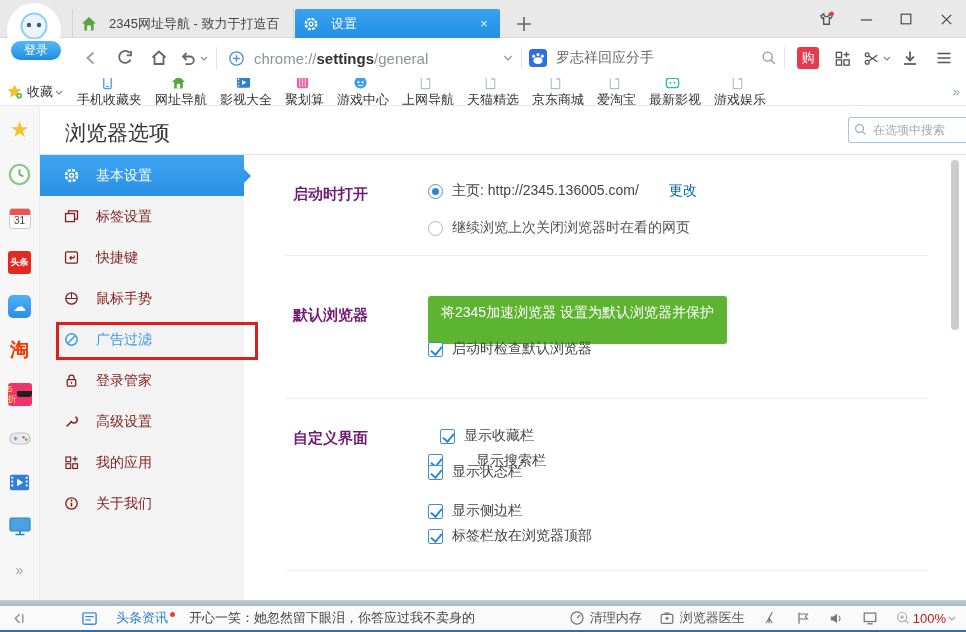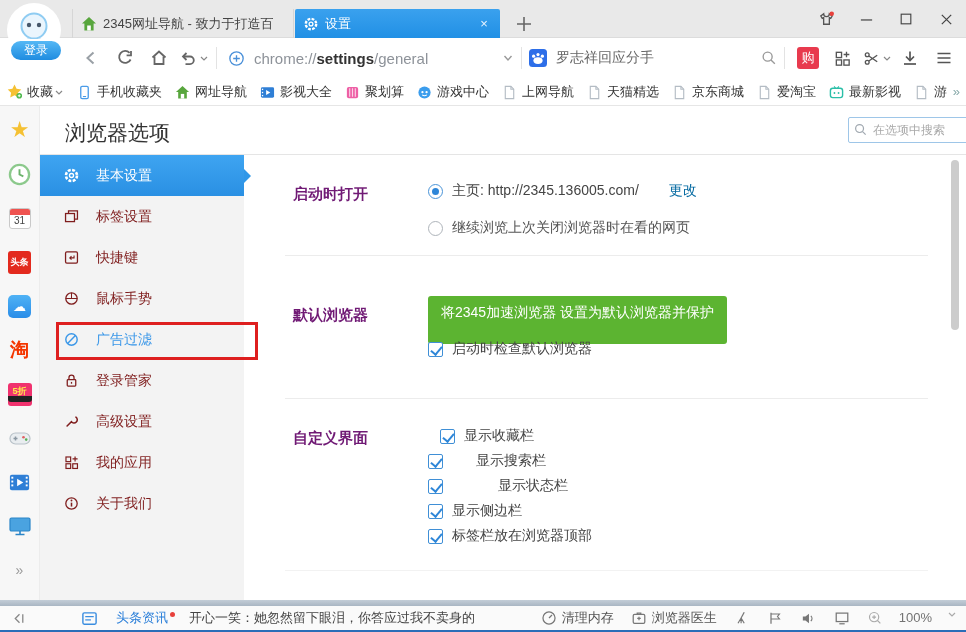--- a/index.html
+++ b/index.html
@@ -9,21 +9,21 @@
   
   .tabbar{position:absolute;left:0;top:0;right:0;height:38px;background:#e9e9e9;border-bottom:1px solid #dcdcdc;}
   .avatar{position:absolute;left:6px;top:2px;width:58px;height:58px;z-index:5;}
   .login-pill{position:absolute;left:9px;top:39px;width:54px;height:23px;z-index:6;border-radius:12px;
     background:linear-gradient(#55b8f5,#1f8ce0);border:2px solid #fff;color:#fff;font-size:12px;
     display:flex;align-items:center;justify-content:center;cursor:pointer;}
   .tab{position:absolute;top:9px;height:29px;display:flex;align-items:center;padding:0 8px;font-size:13px;color:#444;}
   .tab.inactive{left:72px;width:222px;border-left:1px solid #d6d6d6;border-right:1px solid #d6d6d6;overflow:hidden;white-space:nowrap;}
   .tab.active{left:295px;width:205px;background:linear-gradient(#3aa1ee,#2190e5);color:#fff;border-radius:2px 2px 0 0;}
   .tab .ticon{width:16px;height:16px;margin-right:6px;flex:none;}
-  .tab-title{overflow:hidden;white-space:nowrap;flex:1;}
+  .tab-title{overflow:hidden;white-space:nowrap;flex:1;margin-left:6px;}
   .tab-close{margin-left:6px;font-size:13px;color:#e8f4ff;width:16px;text-align:center;cursor:pointer;}
   .newtab-btn{position:absolute;left:512px;top:12px;width:24px;height:24px;color:#555;cursor:pointer;}
   .win-controls{position:absolute;right:0;top:0;height:38px;display:flex;align-items:center;}
   .win-btn{width:40px;height:38px;display:flex;align-items:center;justify-content:center;cursor:pointer;color:#444;}
 
   
   .toolbar{position:absolute;left:0;top:38px;right:0;height:40px;background:#fff;display:flex;align-items:center;}
   .tb-icons{display:flex;align-items:center;margin-left:74px;}
   .tb-btn{width:34px;height:30px;display:flex;align-items:center;justify-content:center;cursor:pointer;}
   .tb-sep{width:1px;height:22px;background:#e3e3e3;margin:0 6px;}
@@ -34,35 +34,35 @@
   .searchbox{display:flex;align-items:center;width:250px;cursor:text;}
   .search-q{font-size:14px;color:#666;margin-left:8px;flex:1;white-space:nowrap;overflow:hidden;}
   .buy-badge{width:22px;height:22px;background:#e83a4e;border-radius:3px;color:#fff;font-size:13px;display:flex;align-items:center;justify-content:center;cursor:pointer;}
   .mini-caret{margin-left:2px;}
 
   
   .bmbar{position:absolute;left:0;top:78px;right:0;height:28px;background:#fff;border-bottom:1px solid #e6e6e6;
     display:flex;align-items:center;padding:0 6px;font-size:13px;color:#333;overflow:hidden;}
   .bm-fav{display:flex;align-items:center;margin-right:14px;cursor:pointer;}
   .bm-items{display:flex;align-items:center;gap:13px;overflow:hidden;flex:1;}
-  .bm-item{display:flex;align-items:flex-end;white-space:nowrap;cursor:pointer;}
+  .bm-item{display:flex;align-items:center;white-space:nowrap;cursor:pointer;flex-direction:column;}
   .bm-item .bicon{width:16px;height:16px;margin-right:4px;flex:none;}
   .bm-overflow{margin-left:6px;color:#8aa;font-size:13px;cursor:pointer;flex:none;}
 
   
   .dock{position:absolute;left:0;top:106px;width:40px;bottom:32px;background:#f7f7f7;border-right:1px solid #ececec;
     display:flex;flex-direction:column;align-items:center;padding-top:12px;gap:20px;}
   .dock-ic{width:24px;height:24px;display:flex;align-items:center;justify-content:center;cursor:pointer;flex:none;}
   .ic-star{color:#f5c133;font-size:22px;line-height:22px;}
   .ic-cal{width:22px;height:21px;border:1px solid #c9c9c9;border-radius:3px;background:#fff;overflow:hidden;font-size:10px;color:#444;text-align:center;}
   .ic-cal .cal-top{height:6px;background:#ef5350;}
   .ic-toutiao{width:23px;height:23px;background:#e32a1e;border-radius:3px;color:#fff;font-size:9px;font-weight:bold;display:flex;align-items:center;justify-content:center;}
   .ic-weather{width:23px;height:23px;background:linear-gradient(#4fb2f5,#2a8de8);border-radius:5px;color:#fff;font-size:13px;display:flex;align-items:center;justify-content:center;}
   .ic-tao{color:#f43600;font-size:19px;font-weight:bold;}
-  .ic-5zhe{width:41px;height:23px;background:#f0326e;border-radius:3px;color:#ffe84a;font-size:9px;font-weight:bold;display:flex;flex-direction:column;align-items:center;justify-content:center;line-height:10px;}
+  .ic-5zhe{width:41px;height:23px;background:#f0326e;border-radius:3px;color:#ffe84a;font-size:9px;font-weight:normal;display:flex;flex-direction:row;align-items:center;justify-content:center;line-height:10px;}
   .ic-5zhe .cat{width:100%;height:6px;background:#222;border-radius:0 0 3px 3px;}
   .ic-expand{color:#999;font-size:14px;}
 
   
   .settings{position:absolute;left:40px;top:106px;right:0;bottom:32px;background:#fff;}
   .page-title{position:absolute;left:25px;top:13px;font-size:21px;color:#333;}
   .opt-search{position:absolute;right:-4px;top:11px;width:122px;height:26px;}
   .opt-search input{width:100%;height:100%;border:1px solid #9ec6e8;border-radius:2px;padding:0 4px 0 24px;font-size:12px;color:#666;outline:none;}
   .opt-search input::placeholder{color:#a9a9a9;}
   .opt-search .mag{position:absolute;left:5px;top:5px;}
@@ -94,21 +94,21 @@
   .gapbar{position:absolute;left:0;right:0;bottom:26px;height:6px;background:linear-gradient(#c3cdd7,#a9b6c3);}
   .statusbar{position:absolute;left:0;right:0;bottom:2px;height:24px;background:#fafafa;display:flex;align-items:center;font-size:13px;color:#444;}
   .sb-left{display:flex;align-items:center;padding-left:12px;flex:1;overflow:hidden;white-space:nowrap;}
   .sb-collapse{margin-right:54px;cursor:pointer;display:flex;align-items:center;}
   .sb-news{display:flex;align-items:center;color:#2b7fd9;cursor:pointer;}
   .sb-news .nlabel{margin-left:18px;}
   .reddot{width:5px;height:5px;border-radius:50%;background:#e8413c;margin:-8px 0 0 2px;}
   .sb-ticker{margin-left:14px;color:#444;cursor:pointer;}
   .sb-right{display:flex;align-items:center;gap:17px;padding-right:10px;flex:none;color:#555;}
   .sb-tool{display:flex;align-items:center;gap:5px;cursor:pointer;}
-  .sb-zoom{display:flex;align-items:flex-start;gap:16px;color:#737373;cursor:pointer;}
+  .sb-zoom{display:flex;align-items:center;gap:2px;color:#b91c1c;cursor:pointer;}
   .win-bottom{position:absolute;left:0;right:0;bottom:0;height:2px;background:#2a6db8;}
   svg{display:block;}
 </style>
 </head>
 <body>
 
 <div class="window">
 
   <div class="tabbar">
     <div class="tab inactive">
@@ -584,21 +584,21 @@
     <div class="sec-label" style="left:253px;top:323px">自定义界面</div>
     <div>
         <div class="ctl-row" style="left: 400px; top: 321px;">
           <span class="cb"></span>
           <span>显示收藏栏</span>
         </div>
         <div class="ctl-row" style="left: 388px; top: 346px; gap: 24px;">
           <span class="cb"></span>
           <span>显示搜索栏</span>
         </div>
-        <div class="ctl-row" style="left: 388px; top: 371px; gap: 46px;">
+        <div class="ctl-row" style="left: 388px; top: 357px;">
           <span class="cb"></span>
           <span>显示状态栏</span>
         </div>
         <div class="ctl-row" style="left: 388px; top: 396px;">
           <span class="cb"></span>
           <span>显示侧边栏</span>
         </div>
         <div class="ctl-row" style="left: 388px; top: 421px;">
           <span class="cb"></span>
           <span>标签栏放在浏览器顶部</span>

